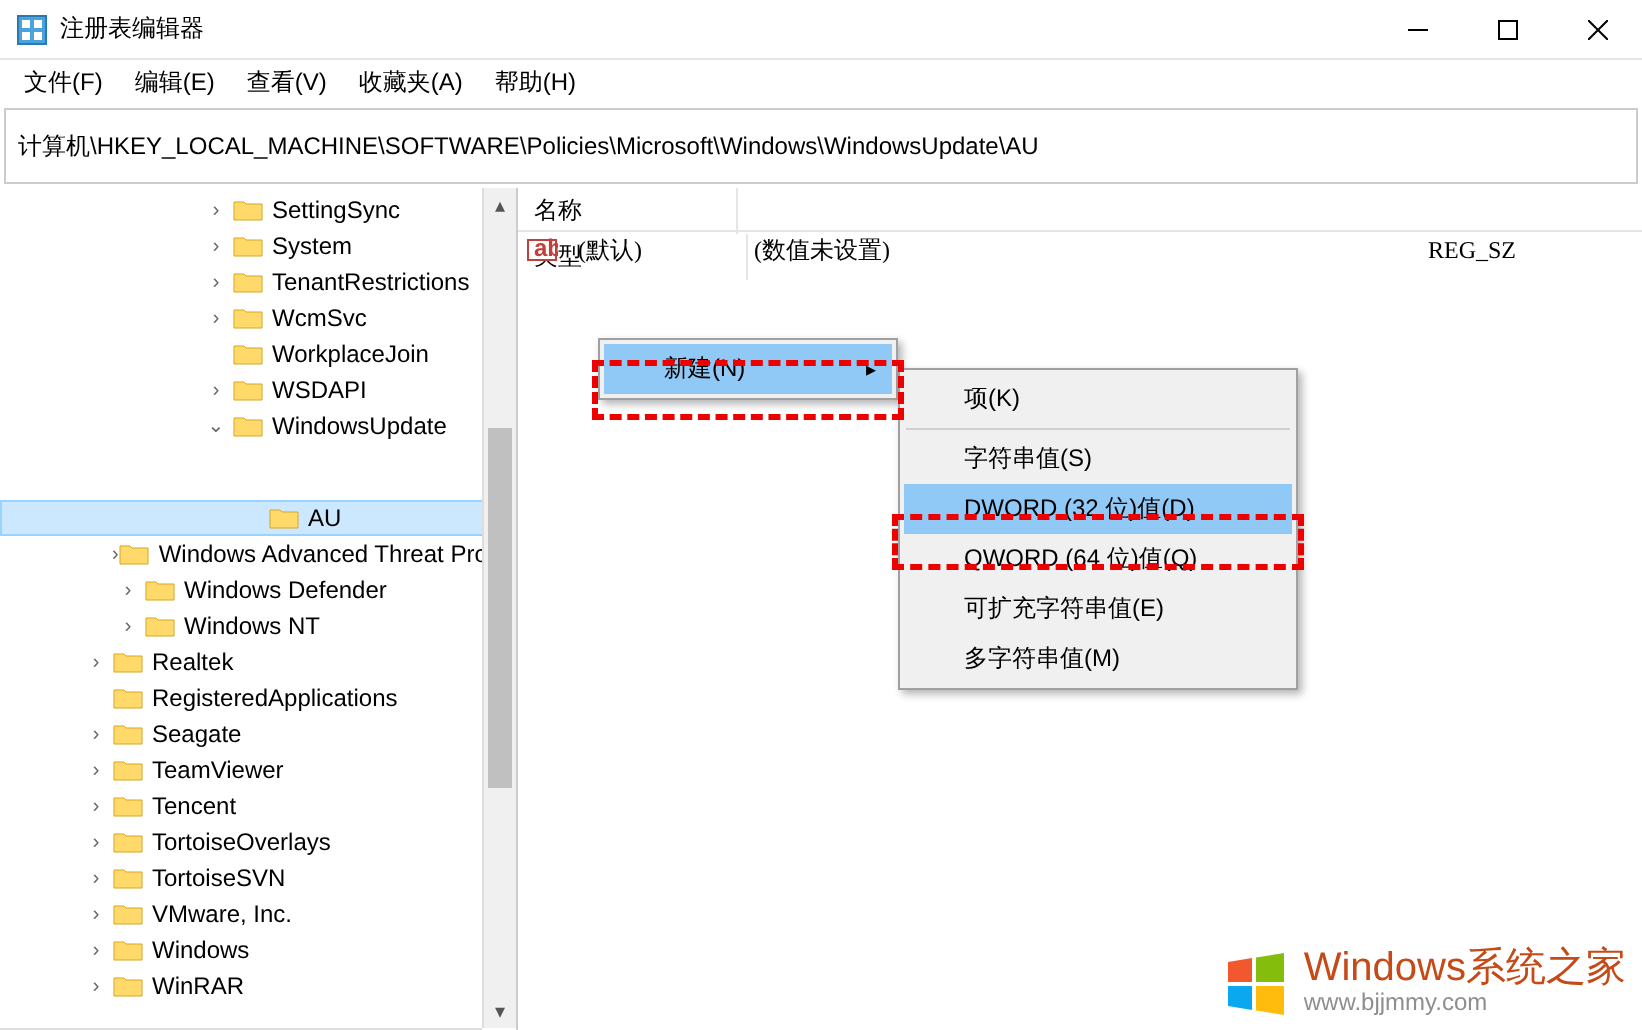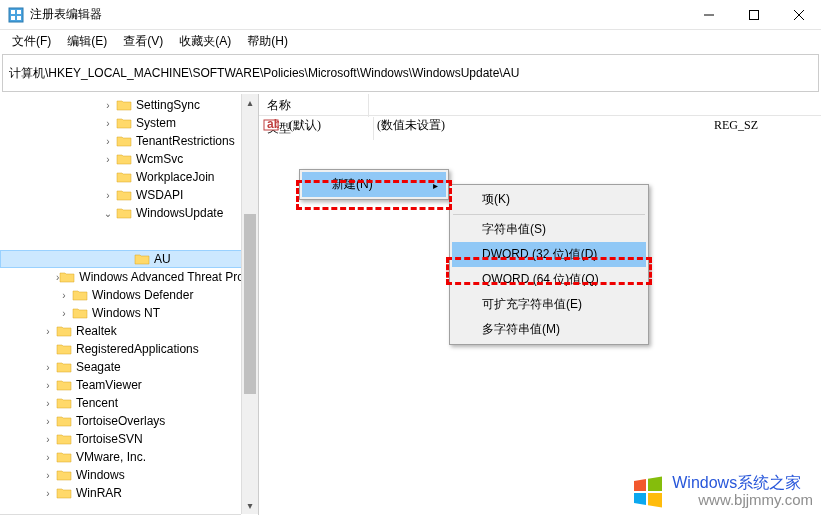--- a/index.html
+++ b/index.html
@@ -43,22 +43,22 @@
 .ctx-menu { position: absolute; background: #f0f0f0; border: 1px solid #a0a0a0; box-shadow: 2px 2px 4px rgba(0,0,0,0.3); padding: 2px; }
 .ctx-item { padding: 4px 30px 4px 30px; cursor: default; position: relative; white-space: nowrap; }
 .ctx-item.highlighted { background: #90c8f6; }
 .ctx-arrow { position: absolute; right: 8px; top: 50%; transform: translateY(-50%); font-size: 10px; }
 .ctx-sep { height: 1px; background: #d0d0d0; margin: 2px 1px; }
 
 .red-highlight { border: 3px dashed #e00; position: absolute; pointer-events: none; }
 
 .watermark { position: absolute; right: 8px; bottom: 6px; display: flex; align-items: center; gap: 6px; opacity: 0.95; }
 .watermark .wm-text { display: flex; flex-direction: column; line-height: 1.1; }
-.watermark .wm-main { font-size: 16px; color: #1d4ed8; font-weight: 500; }
-.watermark .wm-sub { font-size: 15px; color: #888; margin-left: 26px; }
+.watermark .wm-main { font-size: 20px; color: #c2410c; font-weight: 500; }
+.watermark .wm-sub { font-size: 12px; color: #888; }
 
 .folder-svg { fill: #ffd96a; stroke: #d9a520; stroke-width: 0.5; }
 
 .tree-scrollbar-v { position: absolute; right: 0; top: 0; bottom: 17px; width: 17px; background: #f0f0f0; border-left: 1px solid #ddd; }
 .tree-scrollbar-v .thumb { position: absolute; left: 2px; right: 2px; top: 120px; height: 180px; background: #c0c0c0; }
 .tree-scrollbar-v .arrow { position: absolute; left: 0; right: 0; height: 17px; display: flex; align-items: center; justify-content: center; color: #555; font-size: 10px; }
 .tree-scrollbar-h { position: absolute; left: 0; right: 17px; bottom: 0; height: 17px; background: #f0f0f0; border-top: 1px solid #ddd; }
 .tree-scrollbar-h .thumb { position: absolute; top: 2px; bottom: 2px; left: 20px; width: 140px; background: #c0c0c0; }
 .tree-scrollbar-h .arrow { position: absolute; top: 0; bottom: 0; width: 17px; display: flex; align-items: center; justify-content: center; color: #555; font-size: 10px; }
 </style>

